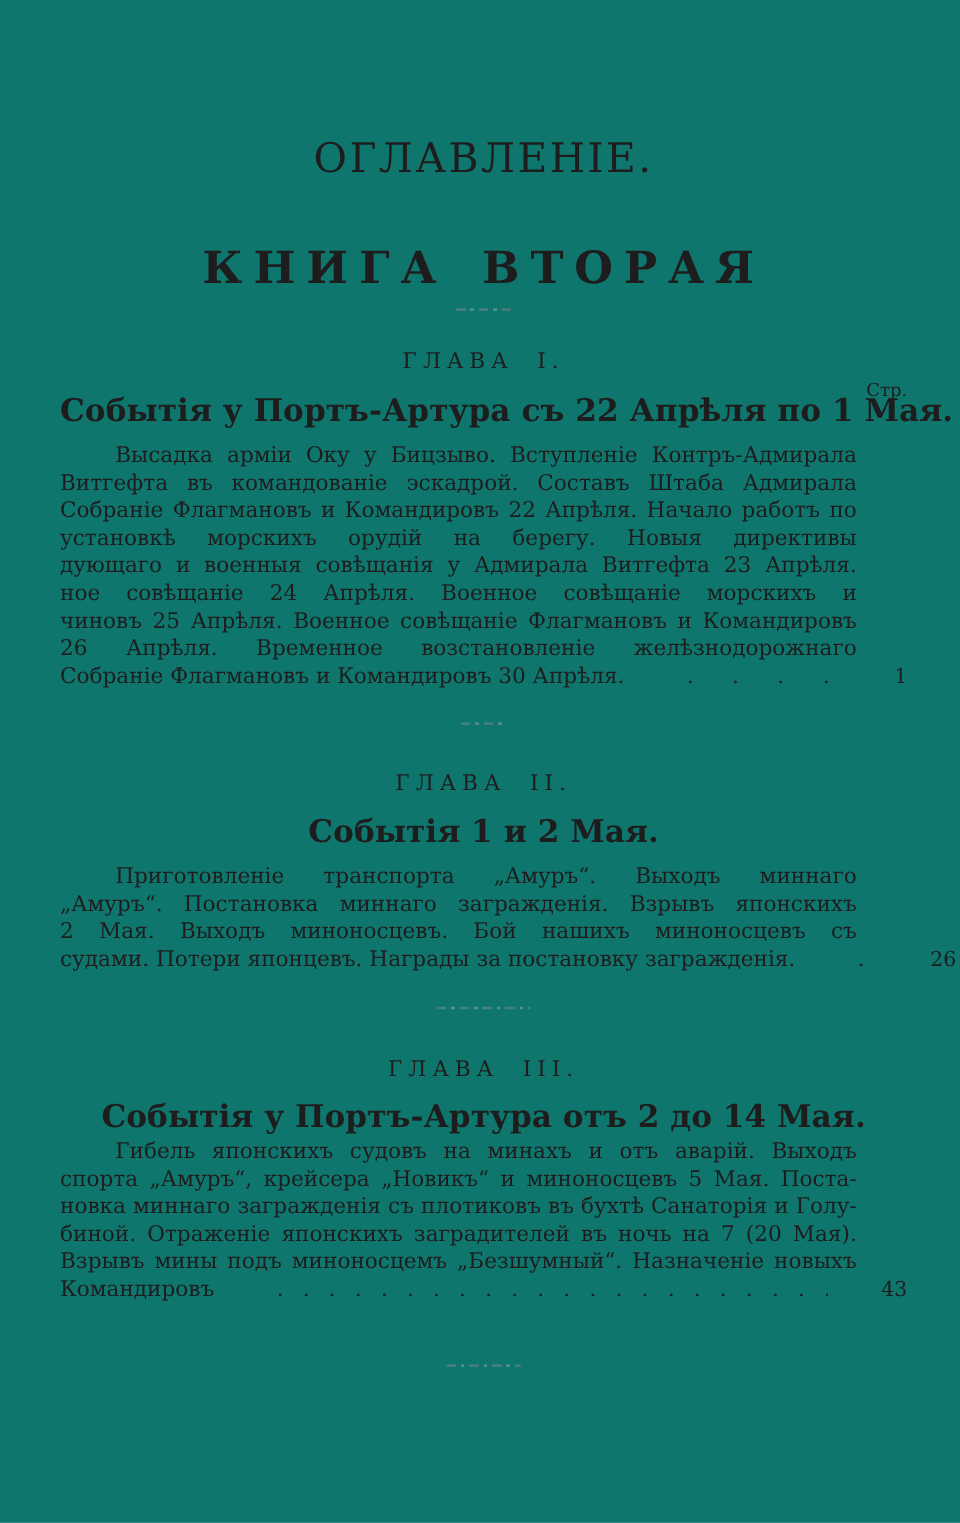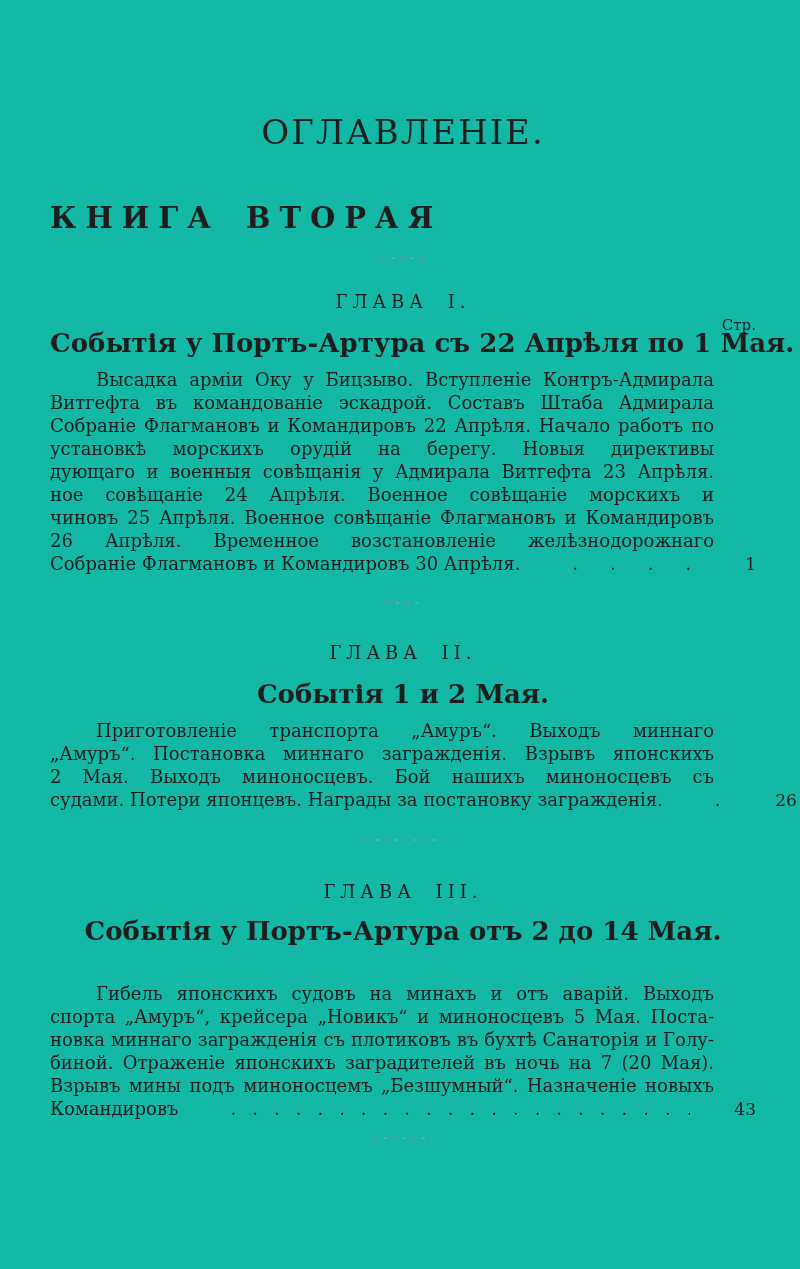--- a/index.html
+++ b/index.html
@@ -1,20 +1,20 @@
 <!DOCTYPE html>
 <html><head>
 <meta charset="utf-8">
 <style>
   html, body { margin: 0; padding: 0; }
   .page {
     position: relative;
     width: 800px;
     height: 1269px;
-    background: #14b8a6;
+    background: #0f766e;
     font-family: "DejaVu Serif", serif;
     color: #1d1d1d;
     overflow: hidden;
   }
   .content {
     position: absolute;
     left: 50px;
     top: 0;
     width: 706px;
     height: 100%;
@@ -27,21 +27,22 @@
     text-align: center;
     font-size: 34px;
     letter-spacing: 2px;
     white-space: nowrap;
   }
   .book-title {
     position: absolute;
     top: 201px;
     left: 0;
     width: 100%;
-    font-size: 29px;
+    text-align: center;
+    font-size: 37px;
     font-weight: bold;
     letter-spacing: 9px;
     word-spacing: 7px;
     white-space: nowrap;
   }
   .sep {
     position: absolute;
     left: 50%;
     transform: translateX(-50%);
     height: 2px;
@@ -82,21 +83,21 @@
     margin-top: 16px;
     white-space: nowrap;
   }
   .ch1 .chapter-heading, .ch2 .chapter-heading { margin-top: 16px; }
   .ch3 .chapter-heading { margin-top: 14px; }
   .summary {
     margin-top: 12px;
     font-size: 18px;
     line-height: 23px;
   }
-  .ch3 .summary { margin-top: 38px; }
+  .ch3 .summary { margin-top: 4px; }
   .jline {
     width: 664px;
     text-align: justify;
     text-align-last: justify;
     text-justify: inter-word;
     overflow: hidden;
     height: 23px;
   }
   .jline.indent { text-indent: 46px; }
   .lastline {

